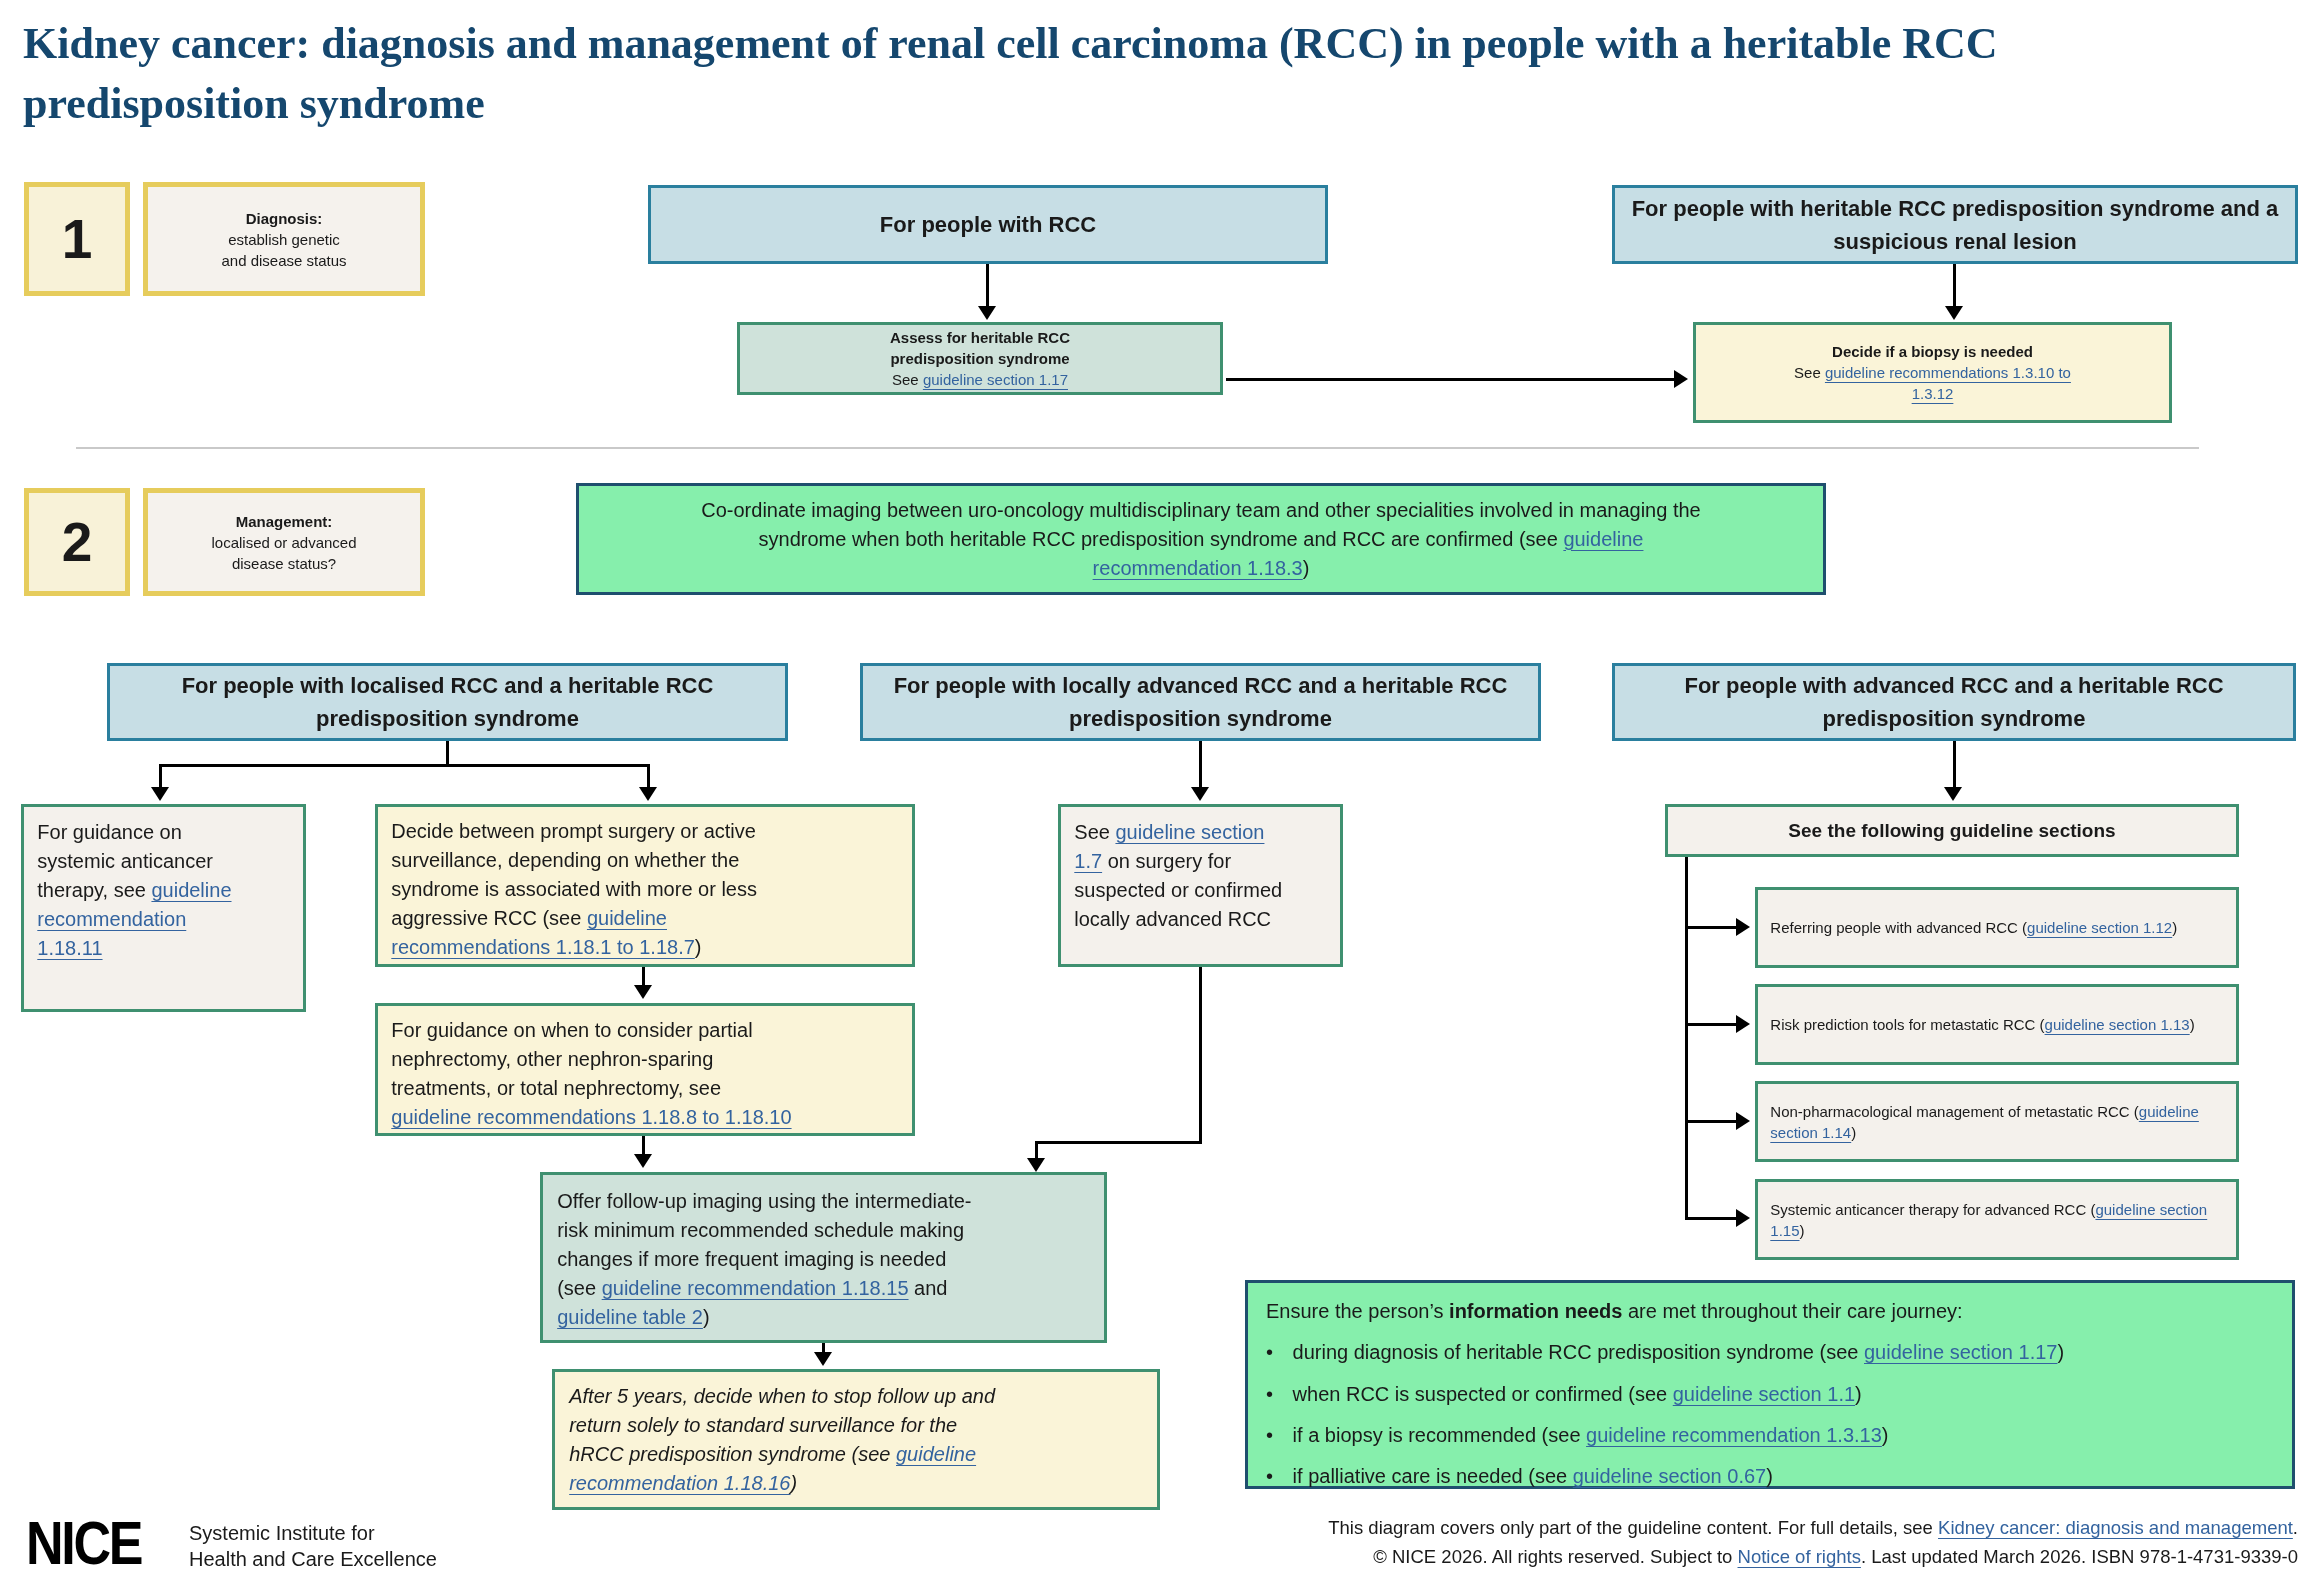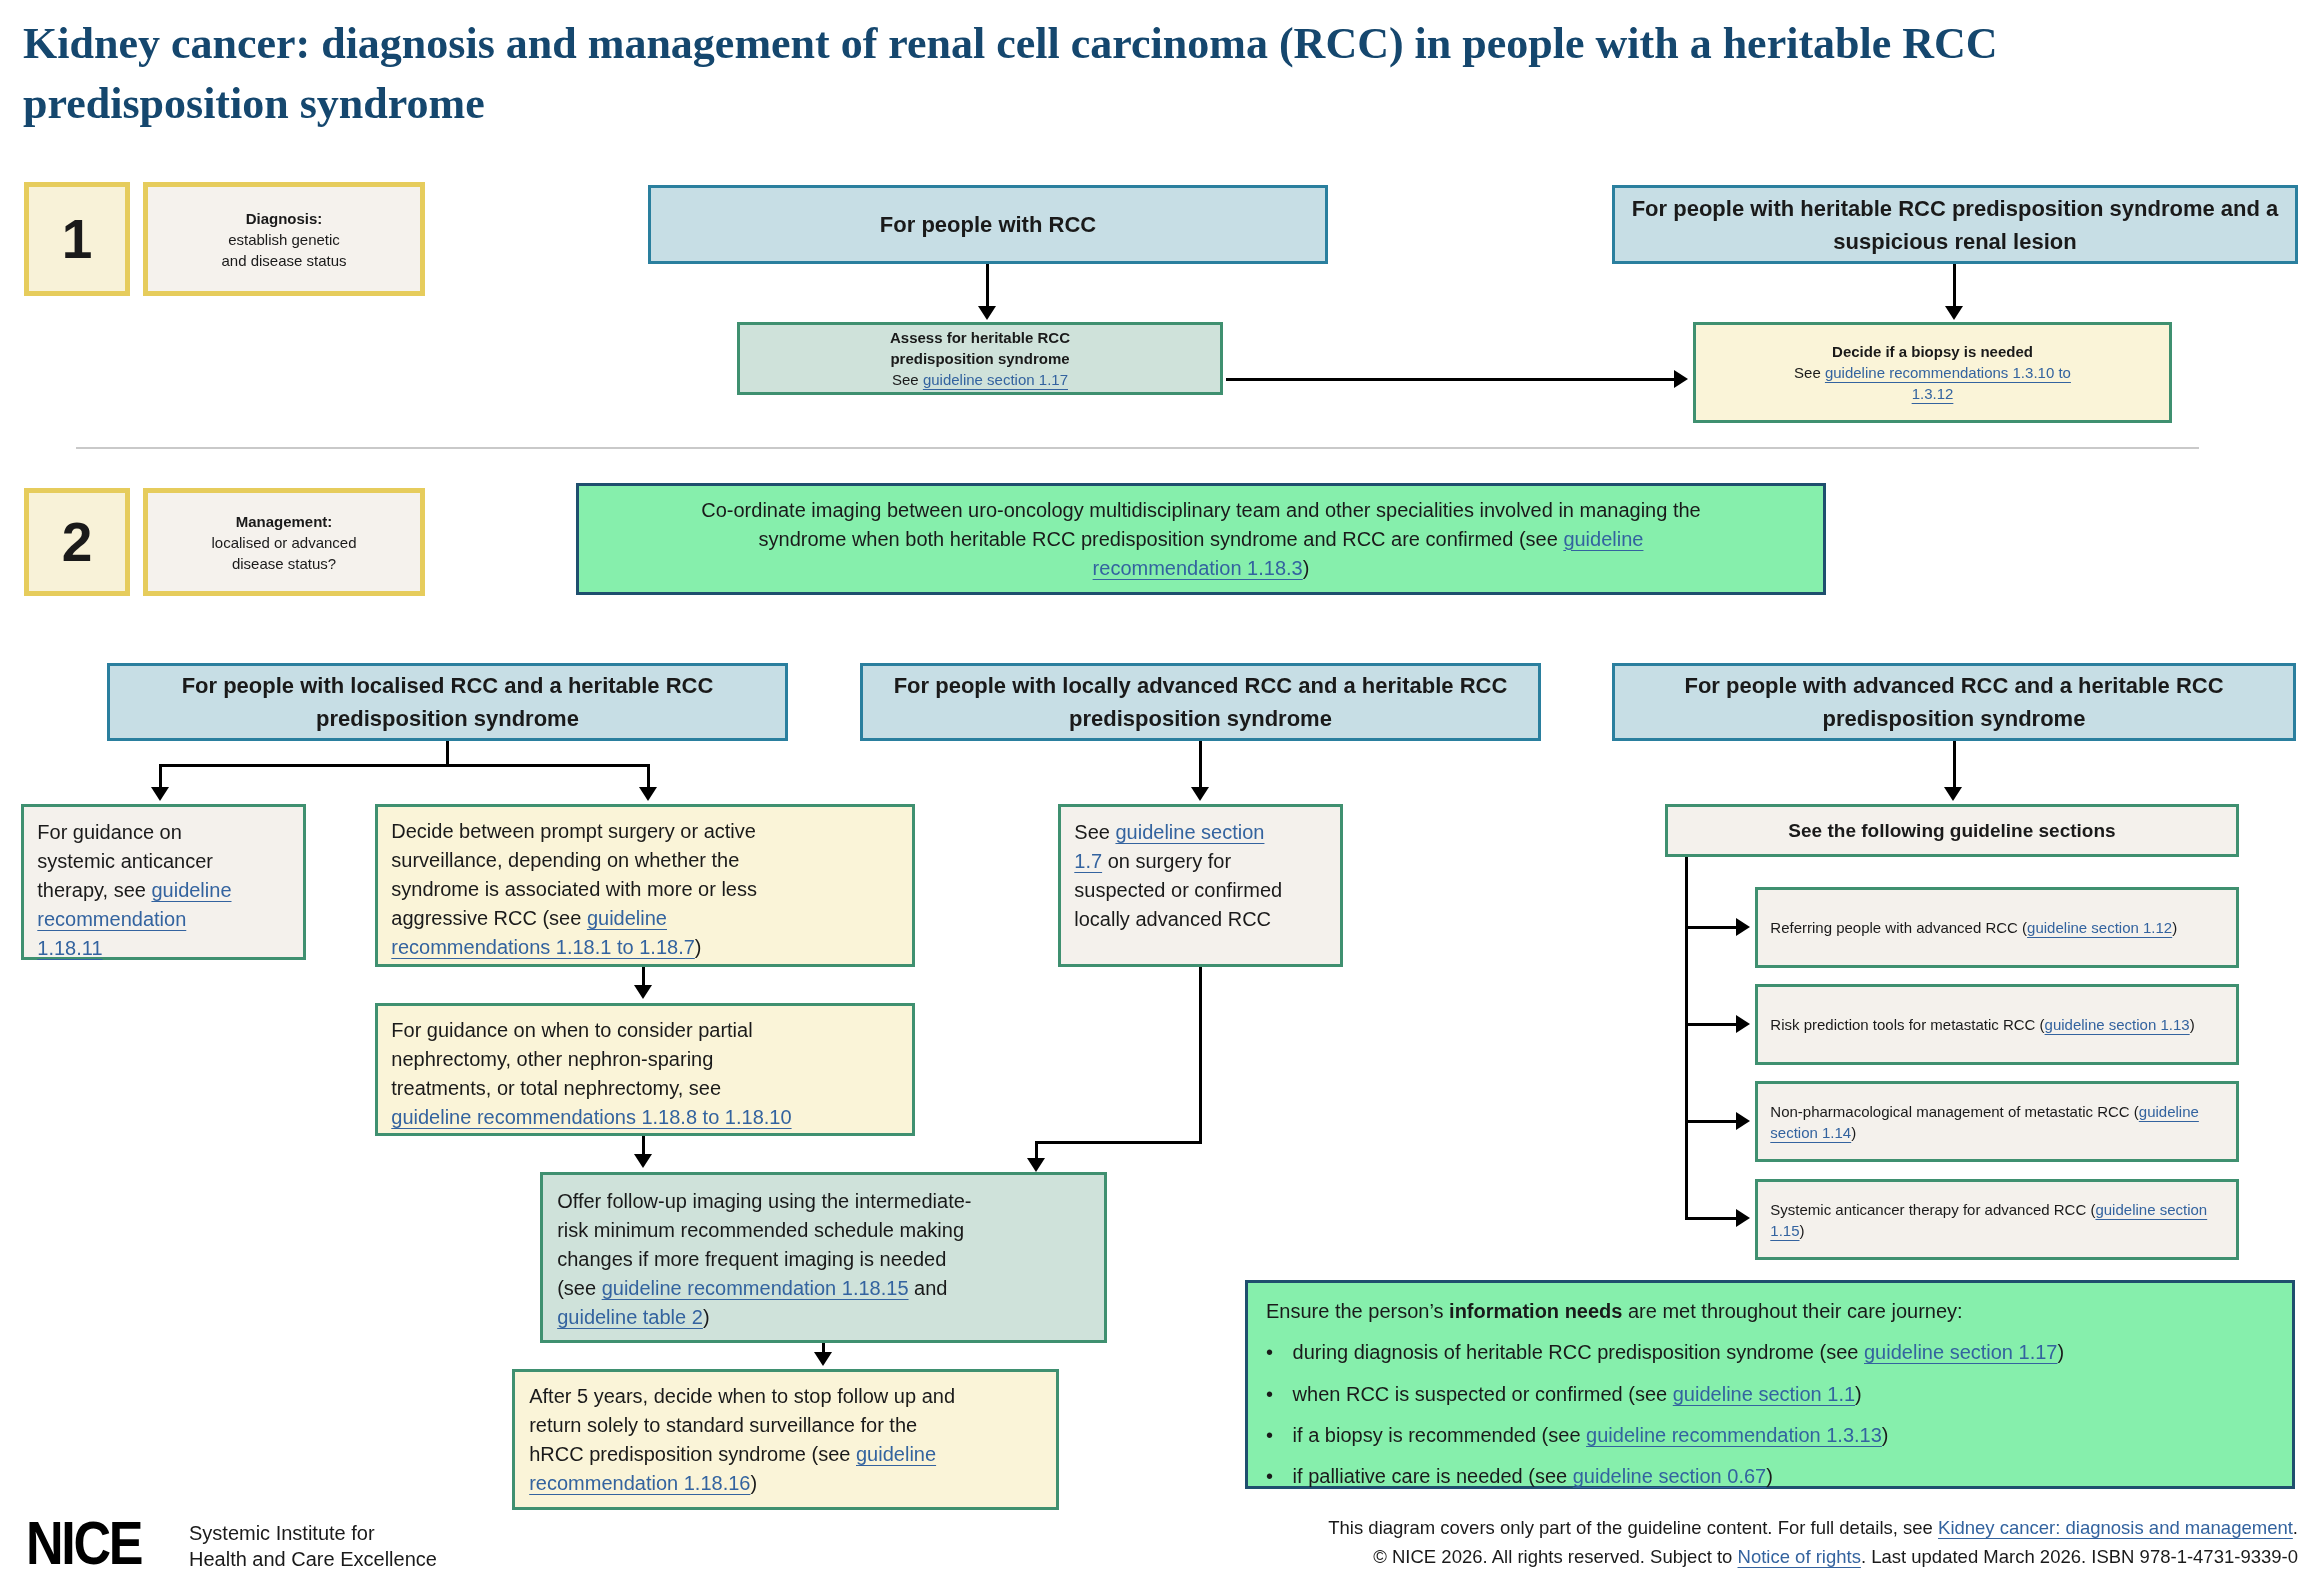--- a/index.html
+++ b/index.html
@@ -117,21 +117,21 @@
     <span>For people with advanced RCC and a heritable RCC predisposition syndrome</span>
   </div>
 
   <div class="lv" style="left:446px;top:741px;height:26px;"></div>
   <div class="lh" style="left:159px;top:764px;width:491px;"></div>
   <div class="lv" style="left:159px;top:764px;height:23px;"></div>
   <div class="ad" style="left:151px;top:787px;"></div>
   <div class="lv" style="left:647px;top:764px;height:23px;"></div>
   <div class="ad" style="left:639px;top:787px;"></div>
 
-  <div class="box greyfill t42" style="left:21px;top:804px;width:285px;height:156px;padding:11.4px 13.3px;">
+  <div class="box greyfill t42" style="left:21px;top:804px;width:285px;height:208px;padding:11.4px 13.3px;">
     <div style="max-width:209px;">
       <span>For guidance on systemic anticancer therapy, see </span><a>guideline recommendation 1.18.11</a>
     </div>
   </div>
 
   <div class="box yellowfill t42" style="left:375px;top:804px;width:540px;height:163px;padding:10.4px 13.3px;">
     <div style="max-width:398px;">
       <span>Decide between prompt surgery or active surveillance, depending on whether the syndrome is associated with more or less aggressive RCC (see </span><a>guideline recommendations 1.18.1 to 1.18.7</a><span>)</span>
     </div>
   </div>
@@ -150,21 +150,21 @@
 
   <div class="box greenfill t42" style="left:540px;top:1172px;width:567px;height:171px;padding:12.3px 14.2px;">
     <div style="max-width:417px;">
       <span>Offer follow-up imaging using the intermediate-risk minimum recommended schedule making changes if more frequent imaging is needed  (see </span><a>guideline recommendation 1.18.15</a><span> and </span><a>guideline table 2</a><span>)</span>
     </div>
   </div>
 
   <div class="lv" style="left:822px;top:1343px;height:9.5px;"></div>
   <div class="ad" style="left:814px;top:1352px;"></div>
 
-  <div class="box yellowfill t42" style="left:512px;top:1369px;width:547px;height:141px;padding:10.4px 14.2px;">
+  <div class="box yellowfill t42" style="left:552px;top:1369px;width:608px;height:141px;padding:10.4px 14.2px;font-style:italic;">
     <div style="max-width:427px;">
       <span>After 5 years, decide when to stop follow up and return solely to standard surveillance for the hRCC predisposition syndrome (see </span><a>guideline recommendation 1.18.16</a><span>)</span>
     </div>
   </div>
 
   <div class="lv" style="left:1199px;top:741px;height:46px;"></div>
   <div class="ad" style="left:1191px;top:787px;"></div>
 
   <div class="box greyfill t42" style="left:1058px;top:804px;width:285px;height:163px;padding:11.4px 13.3px;">
     <div style="max-width:213px;">

